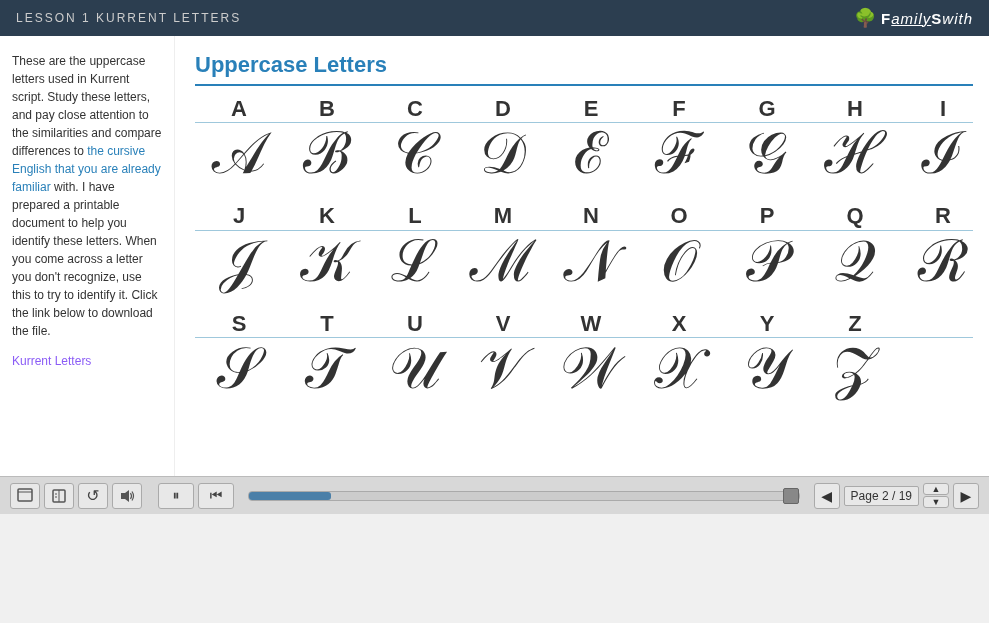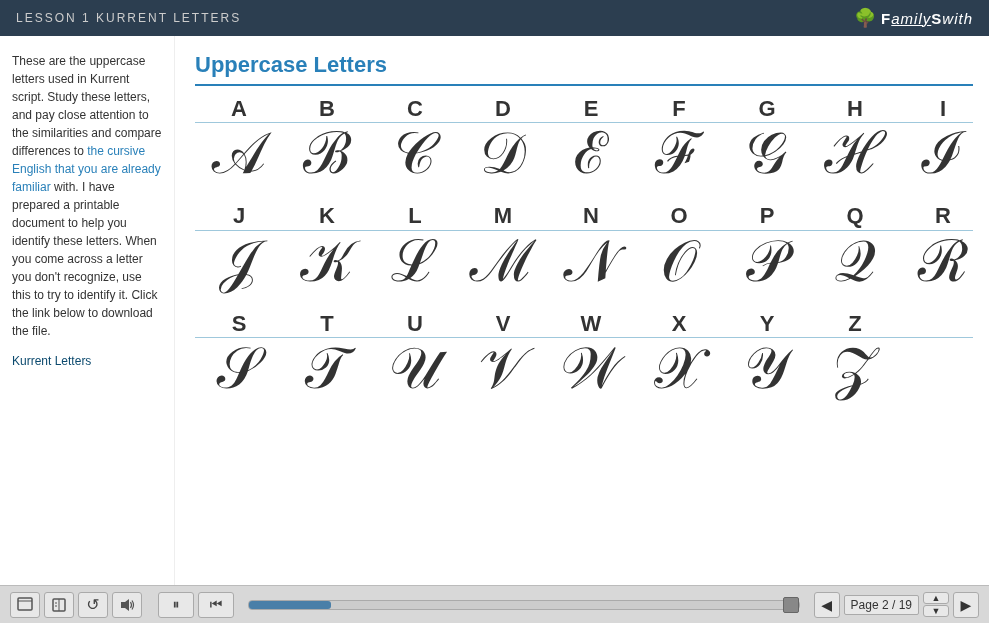--- a/index.html
+++ b/index.html
@@ -18,38 +18,38 @@
       color: #ccc;
       font-size: 12px;
       letter-spacing: 2px;
       text-transform: uppercase;
     }
 
     
     #content-area {
       background: white;
       margin: 0;
-      height: 549px;
+      height: 440px;
       display: flex;
       flex-direction: row;
       overflow: hidden;
     }
 
     
     #sidebar {
       width: 175px;
       min-width: 175px;
       padding: 16px 12px;
       font-size: 12px;
       color: #333;
       border-right: 1px solid #eee;
     }
     #sidebar p { line-height: 1.5; }
     #sidebar a {
-      color: #0c4a6e;
+      color: #8b5cf6;
       text-decoration: none;
       font-size: 12px;
     }
     .blue-text { color: #2980b9; }
 
     
     #main-panel {
       flex: 1;
       padding: 16px 16px 10px 20px;
       overflow-y: auto;

